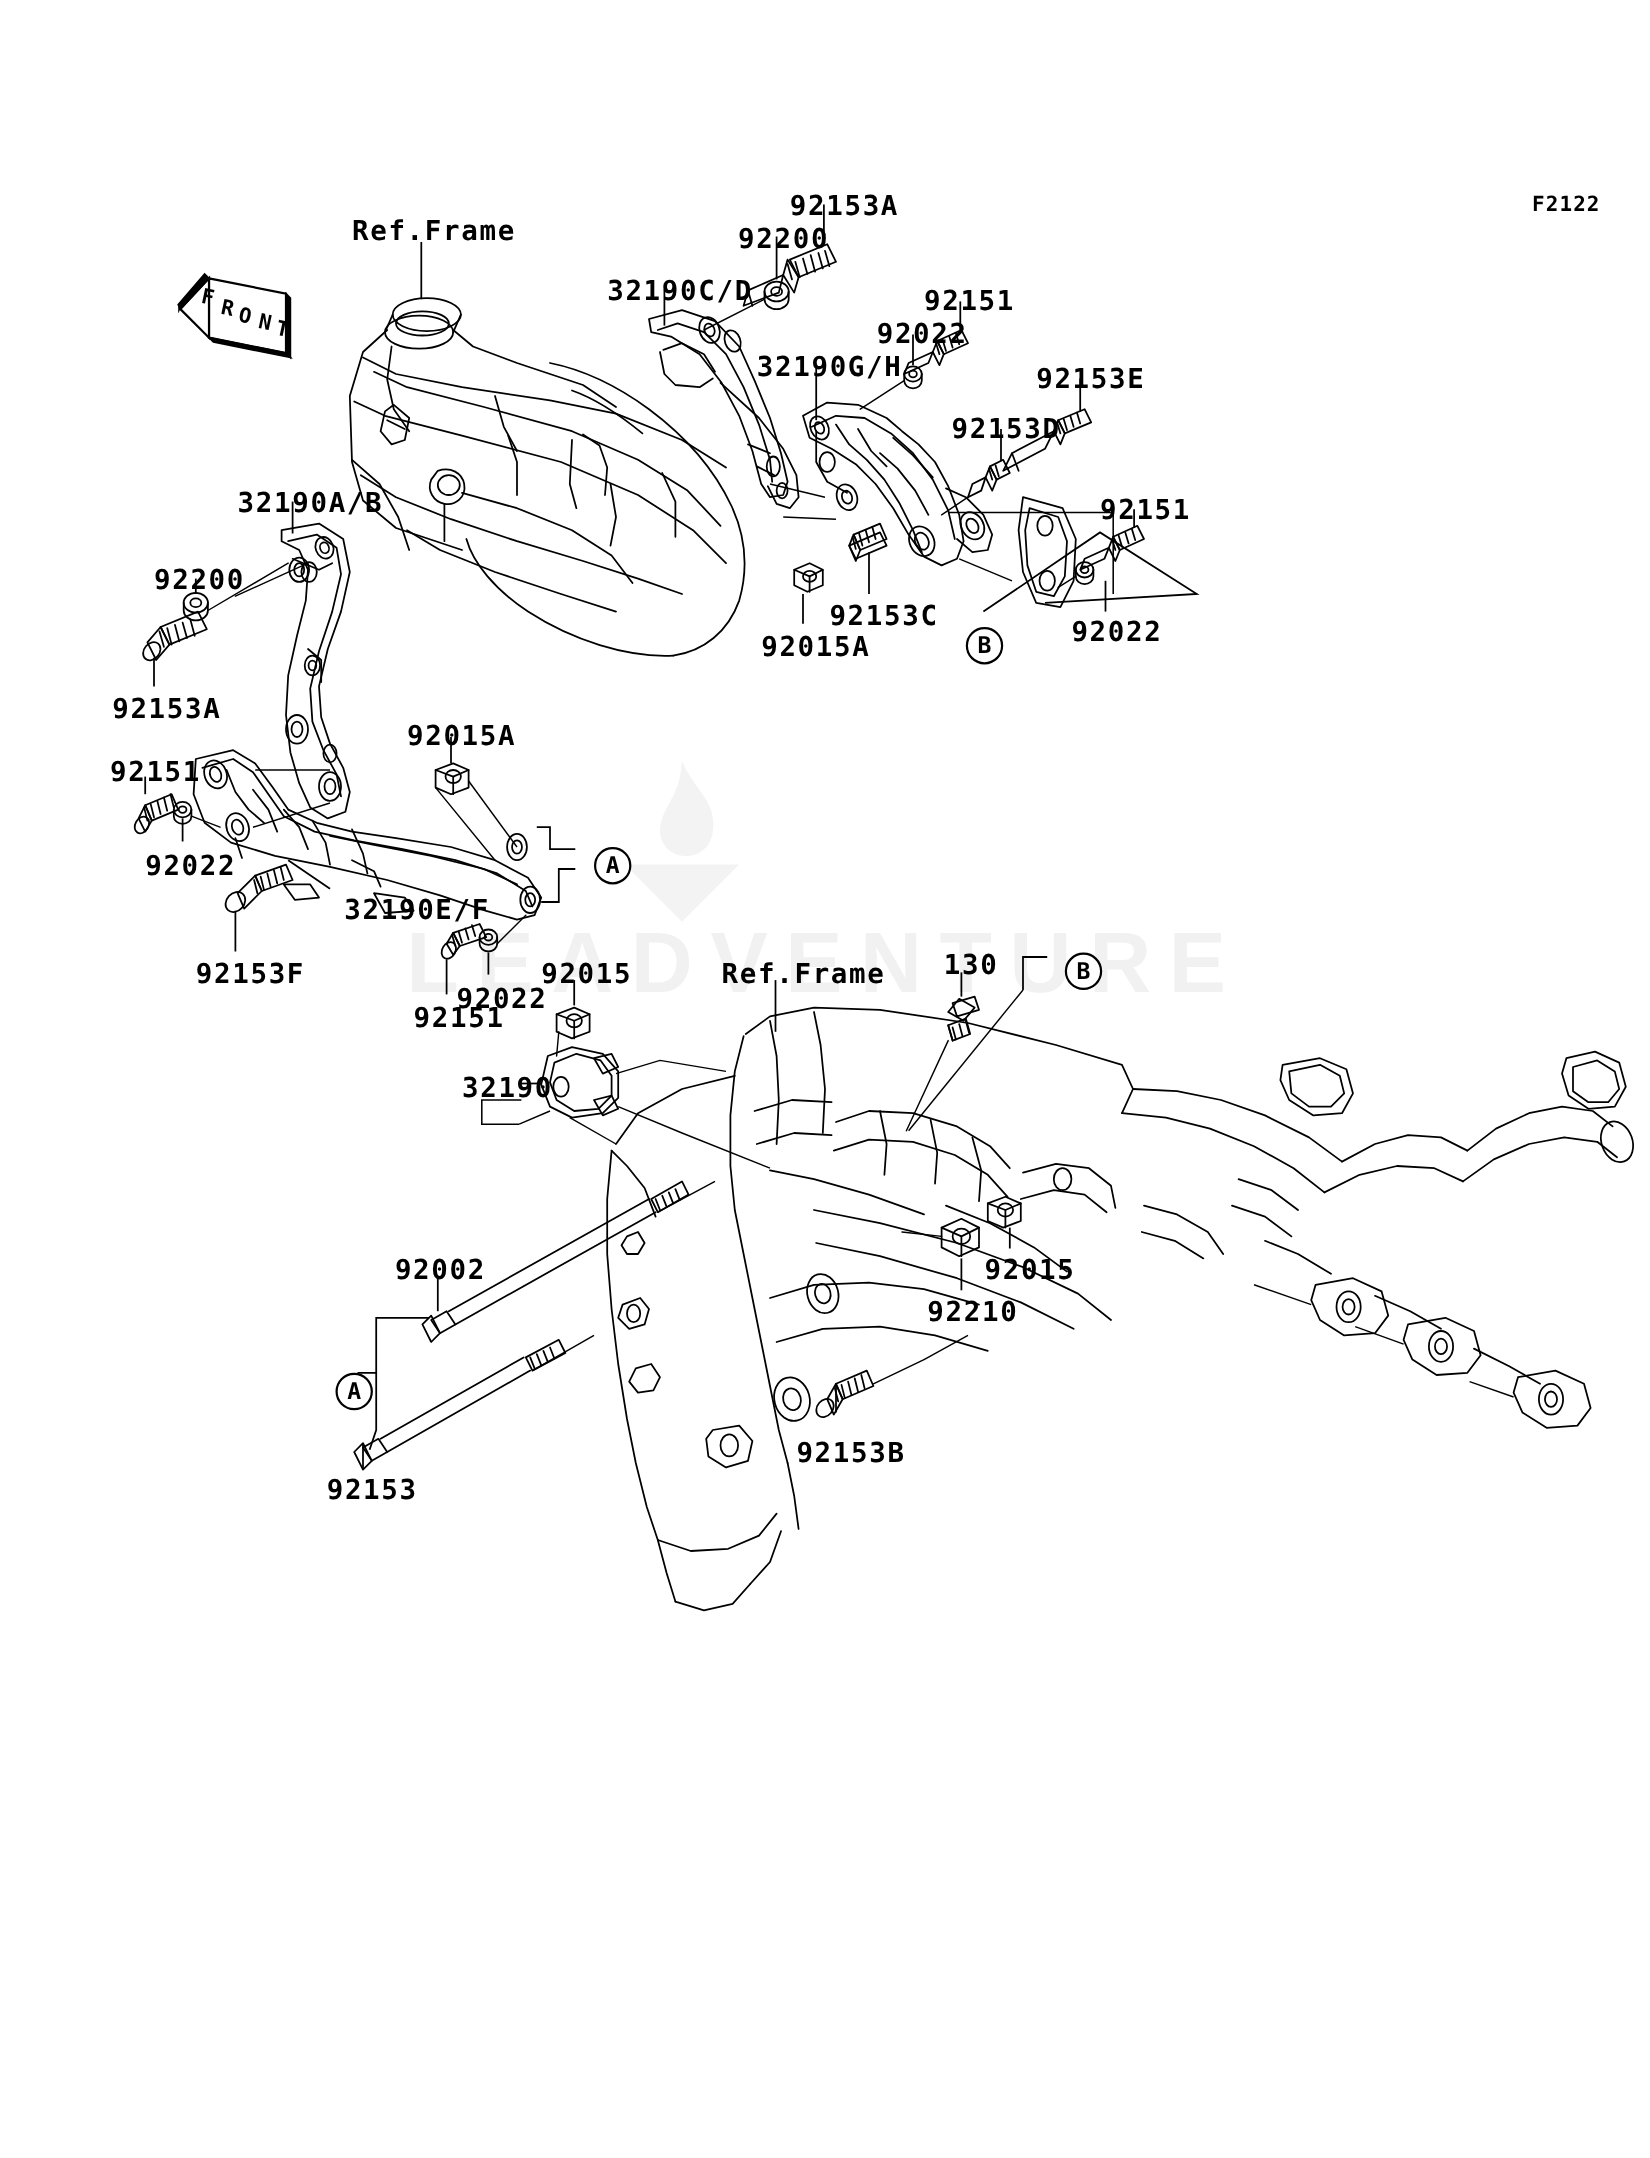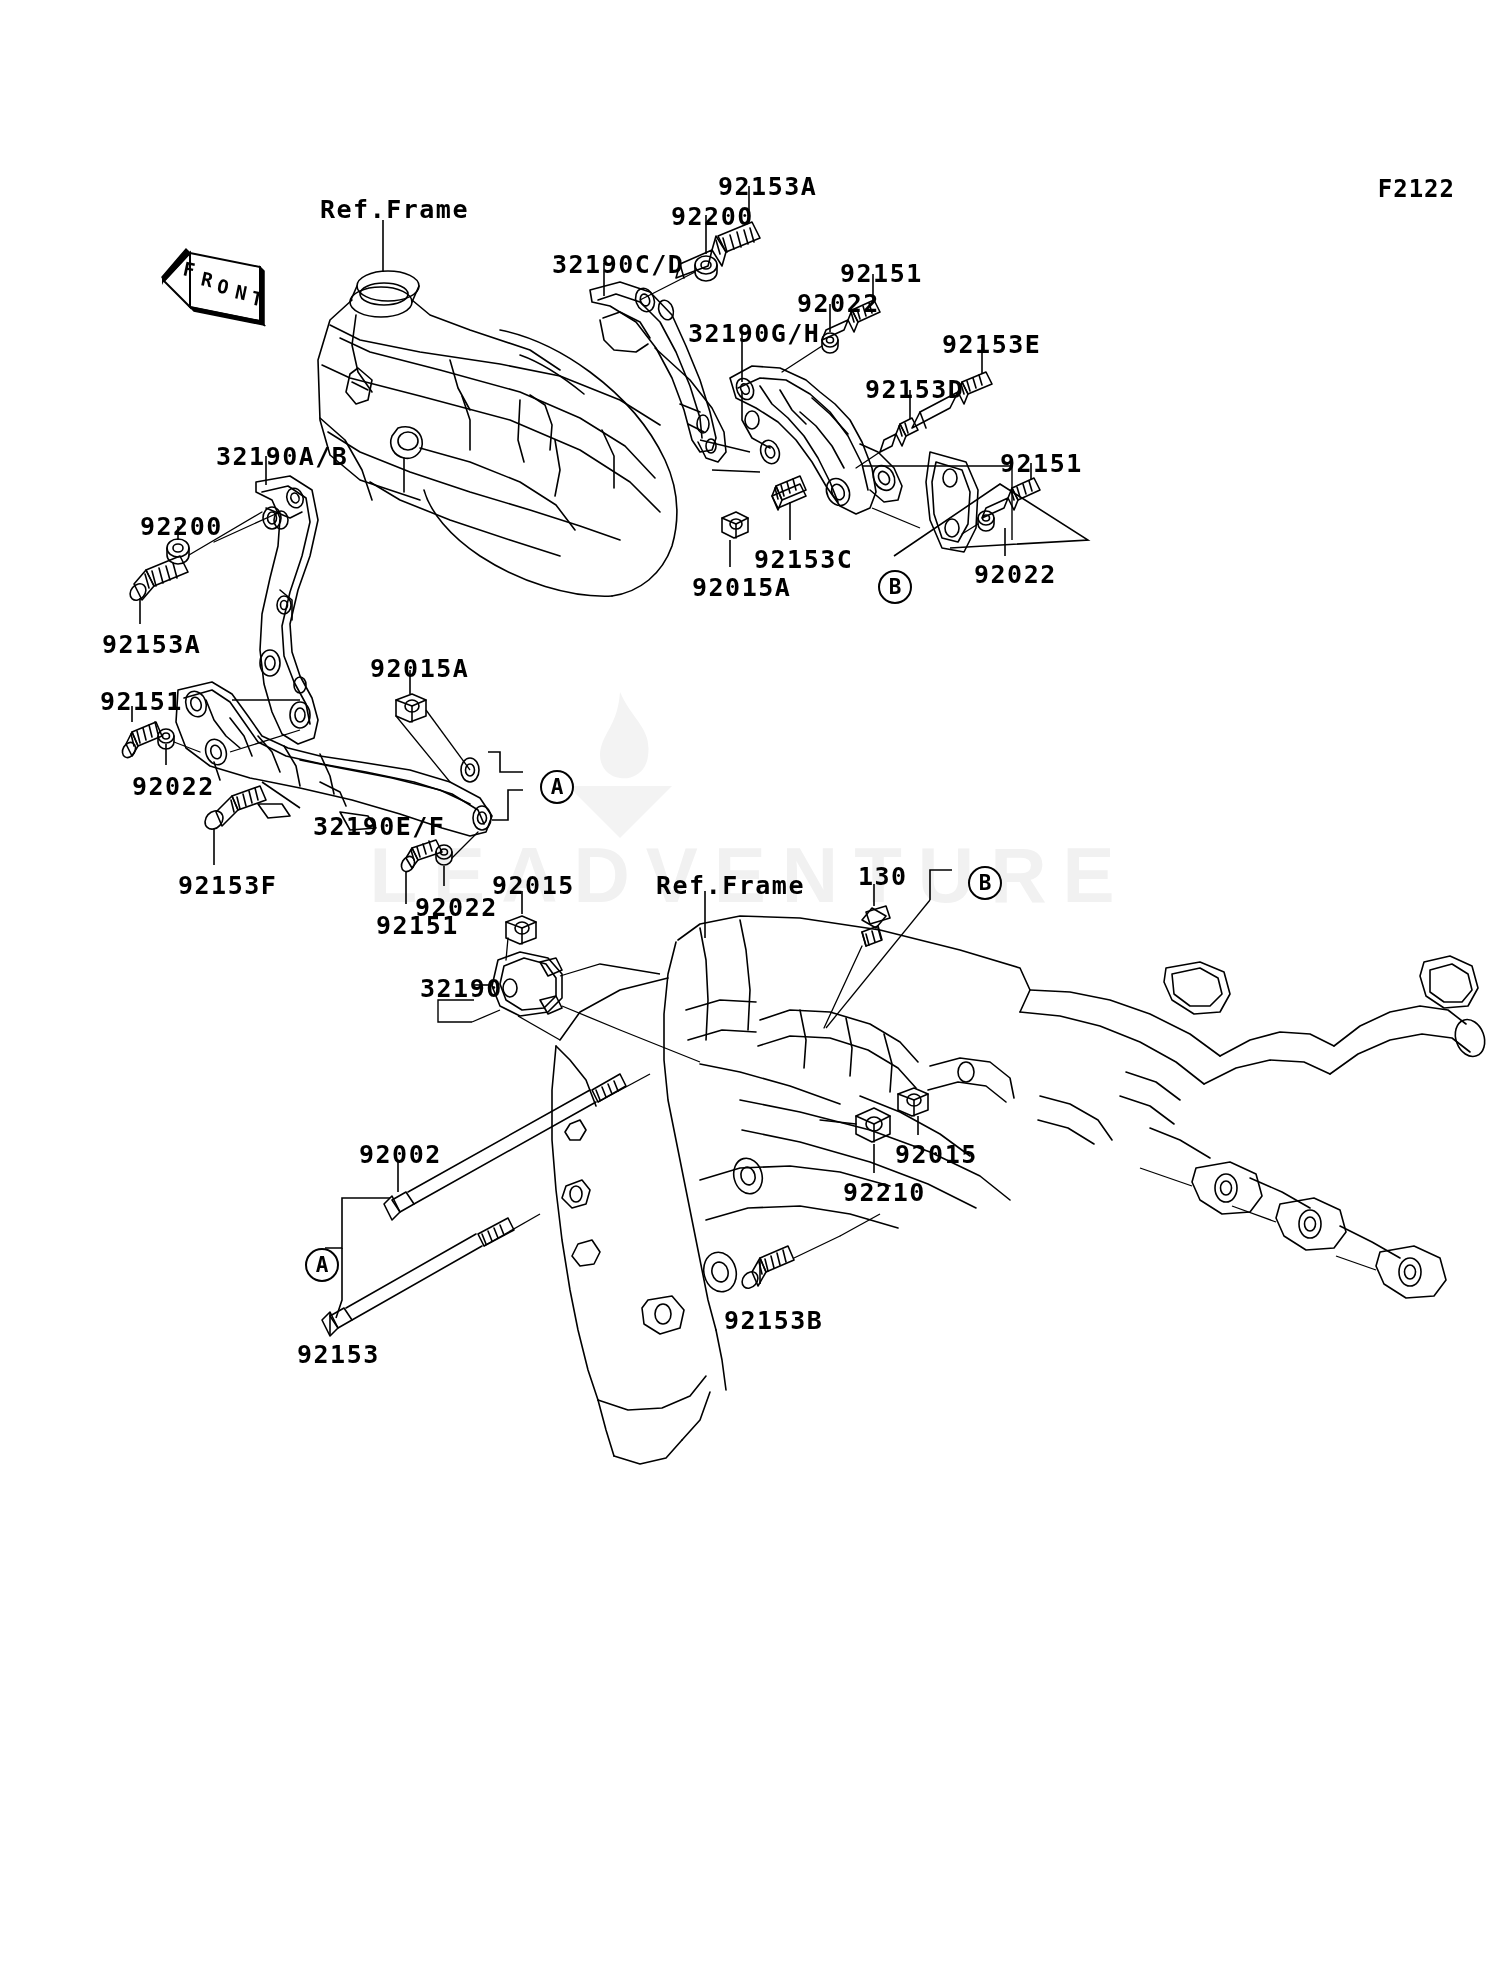--- a/index.html
+++ b/index.html
@@ -49,21 +49,21 @@
     font-weight: bold;
     color: #000000;
     letter-spacing: 1.5px;
     white-space: nowrap;
     z-index: 6;
   }
   .sheetcode {
     position: absolute;
     right: 45px; top: 175px;
     font-family: "DejaVu Sans Mono", monospace;
-    font-size: 24px;
+    font-size: 19px;
     font-weight: bold;
     letter-spacing: 1px;
     z-index: 6;
   }
   
   .svg-layer {
     position: absolute;
     left: 0; top: 0;
     width: 1500px; height: 1962px;
     z-index: 4;

